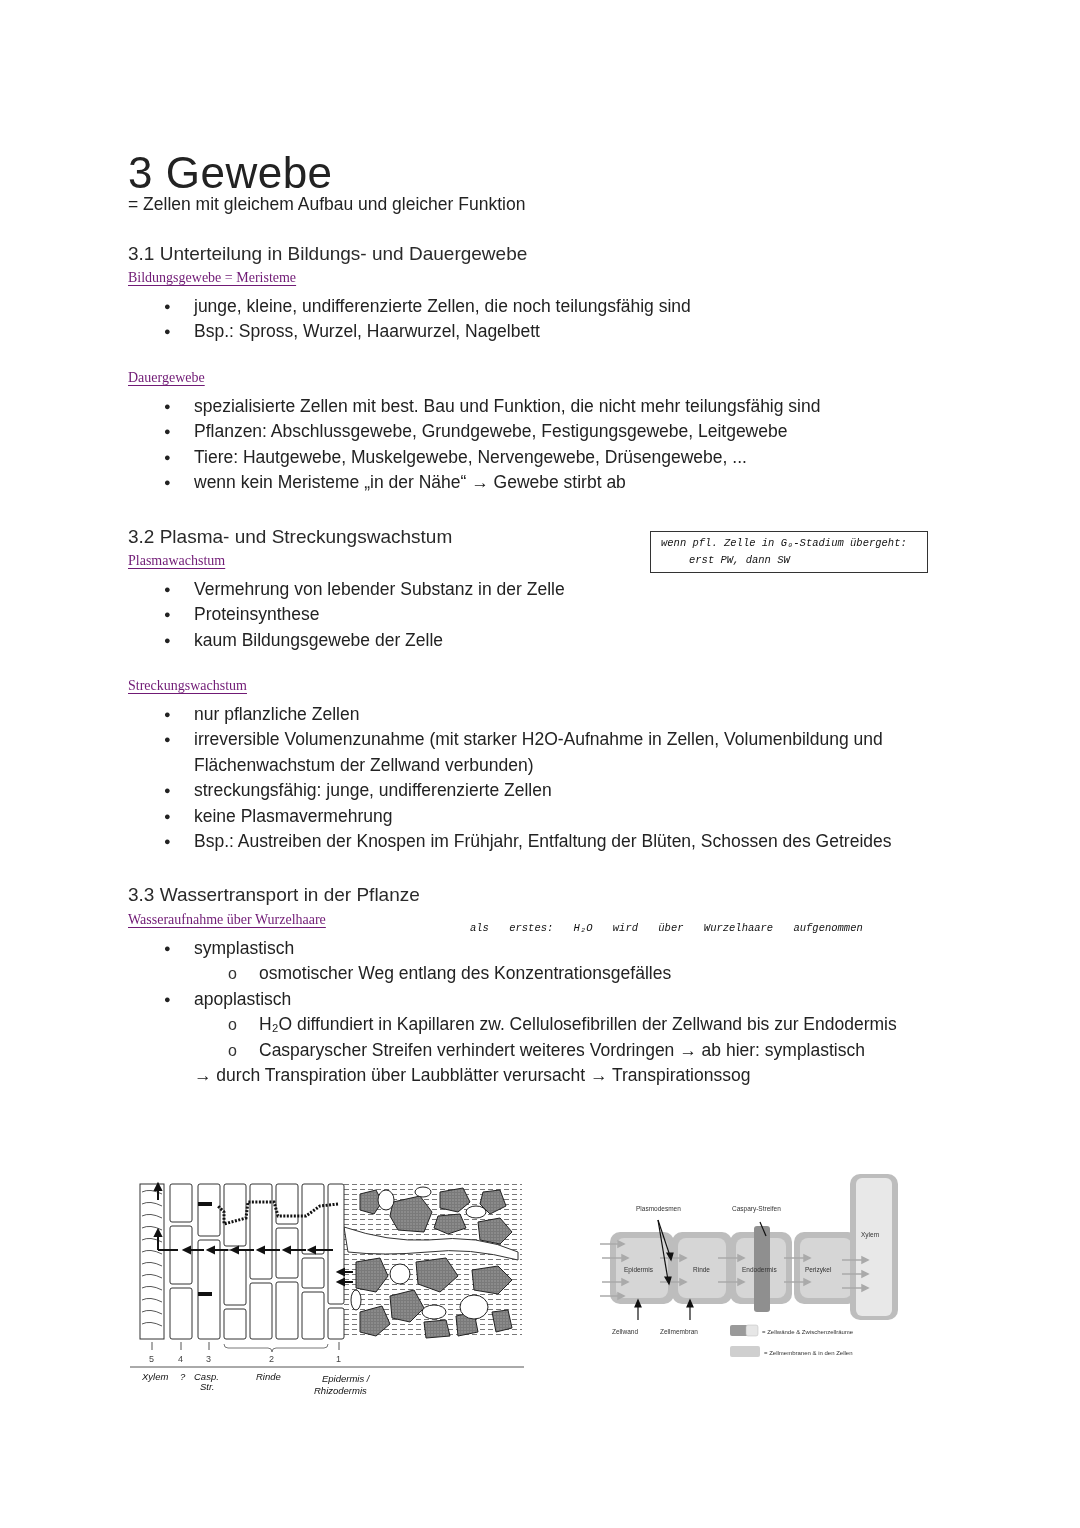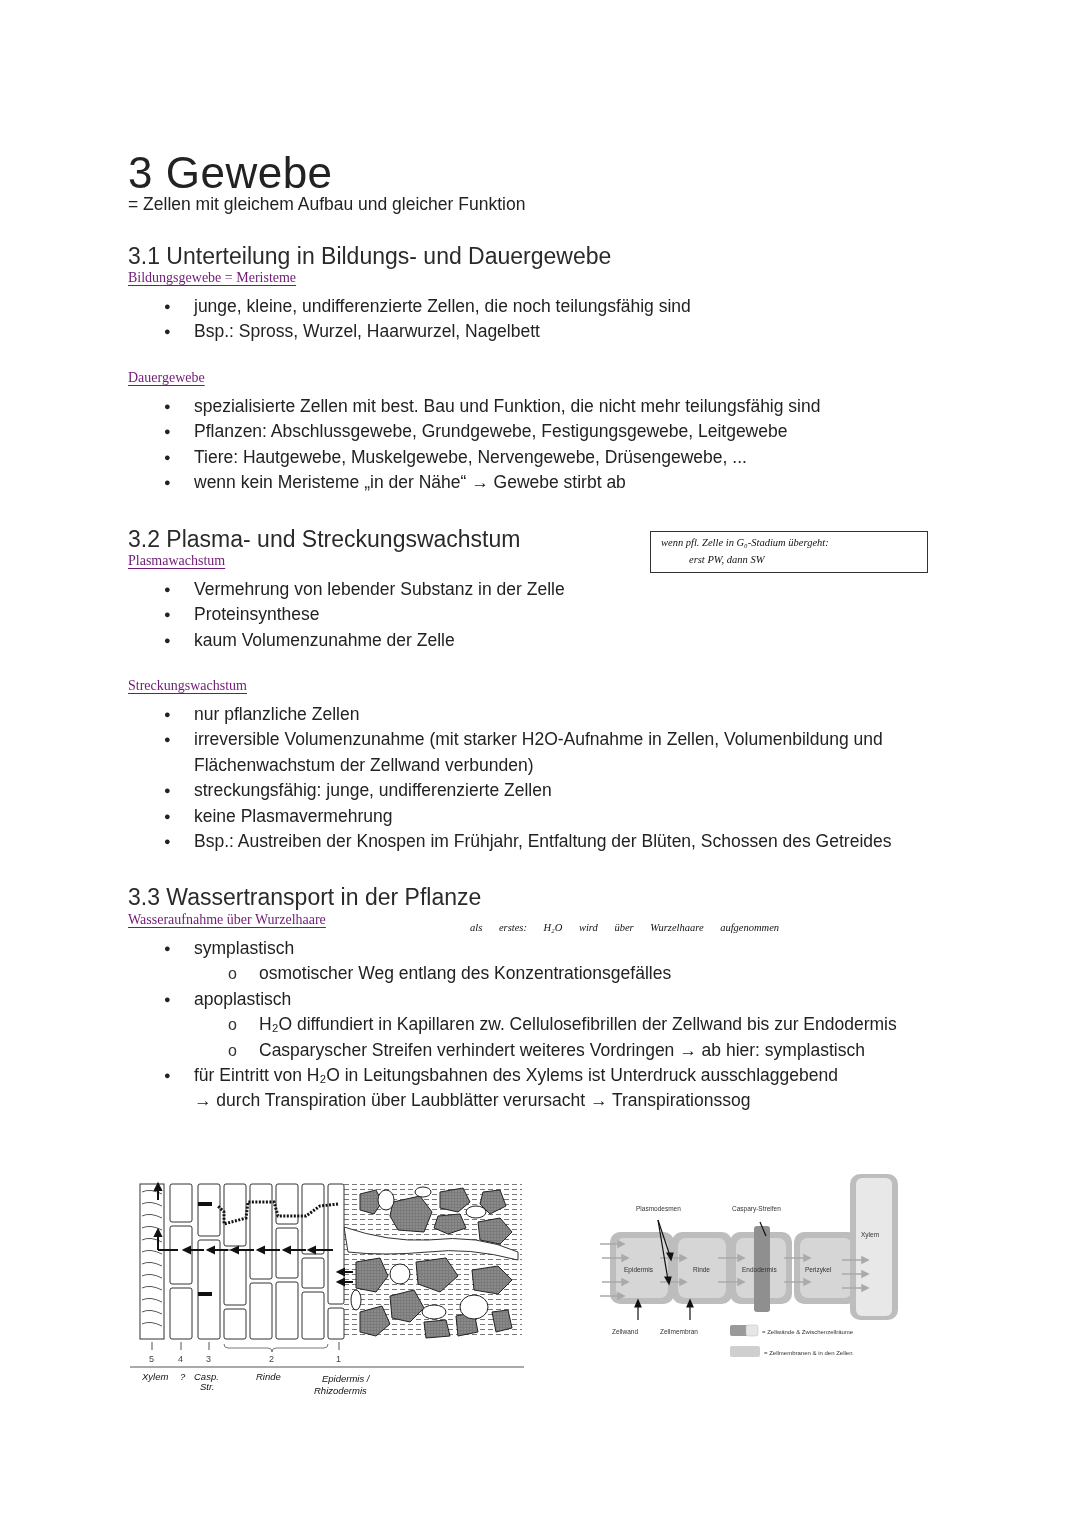--- a/index.html
+++ b/index.html
@@ -1,30 +1,30 @@
 <!DOCTYPE html>
 <html><head>
 <meta charset="utf-8">
 <style>
   html, body { margin: 0; padding: 0; background: #ffffff; }
   body { width: 1080px; height: 1528px; position: relative; overflow: hidden;
          font-family: "Liberation Sans", "DejaVu Sans", sans-serif; color: #1a1a1a; }
   .abs { position: absolute; }
   .h1 { left: 128px; top: 132px; font-size: 44px; font-weight: normal; letter-spacing: 0.5px; color: #222; margin-top: 16px; }
   .sub { left: 128px; top: 194px; font-size: 17.5px; color: #222; }
-  .h2 { font-size: 23px; color: #2a2a2a; left: 128px; }
+  .h2 { font-size: 19px; color: #2a2a2a; left: 128px; }
   .uline { font-size: 14px; left: 128px; text-decoration: underline; text-underline-offset: 3px; color: #701a75; font-family: Liberation Serif, serif; }
   .list { left: 128px; font-size: 17.5px; line-height: 25.4px; color: #222; margin: 0; padding: 0; list-style: none; }
   .list li { position: relative; padding-left: 66px; }
   .list li.b::before { content: "\25CF"; position: absolute; left: 36px; top: 0; font-size: 11px; color: #222; }
   .list li.o { padding-left: 131px; }
   .list li.o::before { content: "o"; position: absolute; left: 100px; top: 0; font-size: 16px; color: #333; }
   .list li.cont { padding-left: 66px; }
   .list li.cont2 { padding-left: 131px; }
-  .hand { font-family: Liberation Serif, serif; font-size: 10.5px; color: #111; font-style: italic; }
+  .hand { font-family: Liberation Mono, monospace; font-size: 10.5px; color: #111; font-style: italic; }
   .notebox { left: 650px; top: 531px; width: 278px; height: 42px; border: 1.5px solid #333; box-sizing: border-box; }
   .fig-right { left: 598px; top: 1170px; width: 305px; height: 190px; }
   svg text { font-family: "Liberation Sans", sans-serif; }
 </style>
 </head>
 <body>
 
 <div class="abs h1">3 Gewebe</div>
 <div class="abs sub">= Zellen mit gleichem Aufbau und gleicher Funktion</div>
 
@@ -45,21 +45,21 @@
 
 <div class="abs h2" style="top:526px;">3.2 Plasma- und Streckungswachstum</div>
 <div class="abs notebox">
   <div class="abs hand" style="left:10px; top:5px;">wenn pfl. Zelle in G₀-Stadium übergeht:</div>
   <div class="abs hand" style="left:38px; top:22px;">erst PW, dann SW</div>
 </div>
 <div class="abs uline" style="top:553px;">Plasmawachstum</div>
 <ul class="abs list" style="top:577px;">
   <li class="b">Vermehrung von lebender Substanz in der Zelle</li>
   <li class="b">Proteinsynthese</li>
-  <li class="b">kaum Volumenzunahme der Zelle</li>
+  <li class="b">kaum Bildungsgewebe der Zelle</li>
 </ul>
 
 <div class="abs uline" style="top:678px;">Streckungswachstum</div>
 <ul class="abs list" style="top:702px;">
   <li class="b">nur pflanzliche Zellen</li>
   <li class="b">irreversible Volumenzunahme (mit starker H2O-Aufnahme in Zellen, Volumenbildung und</li>
   <li class="cont">Flächenwachstum der Zellwand verbunden)</li>
   <li class="b">streckungsfähig: junge, undifferenzierte Zellen</li>
   <li class="b">keine Plasmavermehrung</li>
   <li class="b">Bsp.: Austreiben der Knospen im Frühjahr, Entfaltung der Blüten, Schossen des Getreides</li>
@@ -67,21 +67,20 @@
 
 <div class="abs h2" style="top:884px;">3.3 Wassertransport in der Pflanze</div>
 <div class="abs uline" style="top:912px;">Wasseraufnahme über Wurzelhaare</div>
 <div class="abs hand" style="left:470px; top:922px; word-spacing:14px;">als erstes: H₂O wird über Wurzelhaare aufgenommen</div>
 <ul class="abs list" style="top:936px;">
   <li class="b">symplastisch</li>
   <li class="o">osmotischer Weg entlang des Konzentrationsgefälles</li>
   <li class="b">apoplastisch</li>
   <li class="o">H₂O diffundiert in Kapillaren zw. Cellulosefibrillen der Zellwand bis zur Endodermis</li>
   <li class="o">Casparyscher Streifen verhindert weiteres Vordringen → ab hier: symplastisch</li>
-  <li class="b">für Eintritt von H₂O in Leitungsbahnen des Xylems ist Unterdruck ausschlaggebend</li>
   <li class="cont">→ durch Transpiration über Laubblätter verursacht → Transpirationssog</li>
 </ul>
 
 <div class="abs" style="left:128px; top:1172px; width:400px; height:230px;">
   <svg width="400" height="230" viewBox="0 0 400 230">
     <defs>
       <pattern id="dash" width="8" height="5" patternUnits="userSpaceOnUse">
         <line x1="0" y1="2.5" x2="5" y2="2.5" stroke="#555" stroke-width="0.8"></line>
       </pattern>
       <pattern id="dots" width="3" height="3" patternUnits="userSpaceOnUse">

